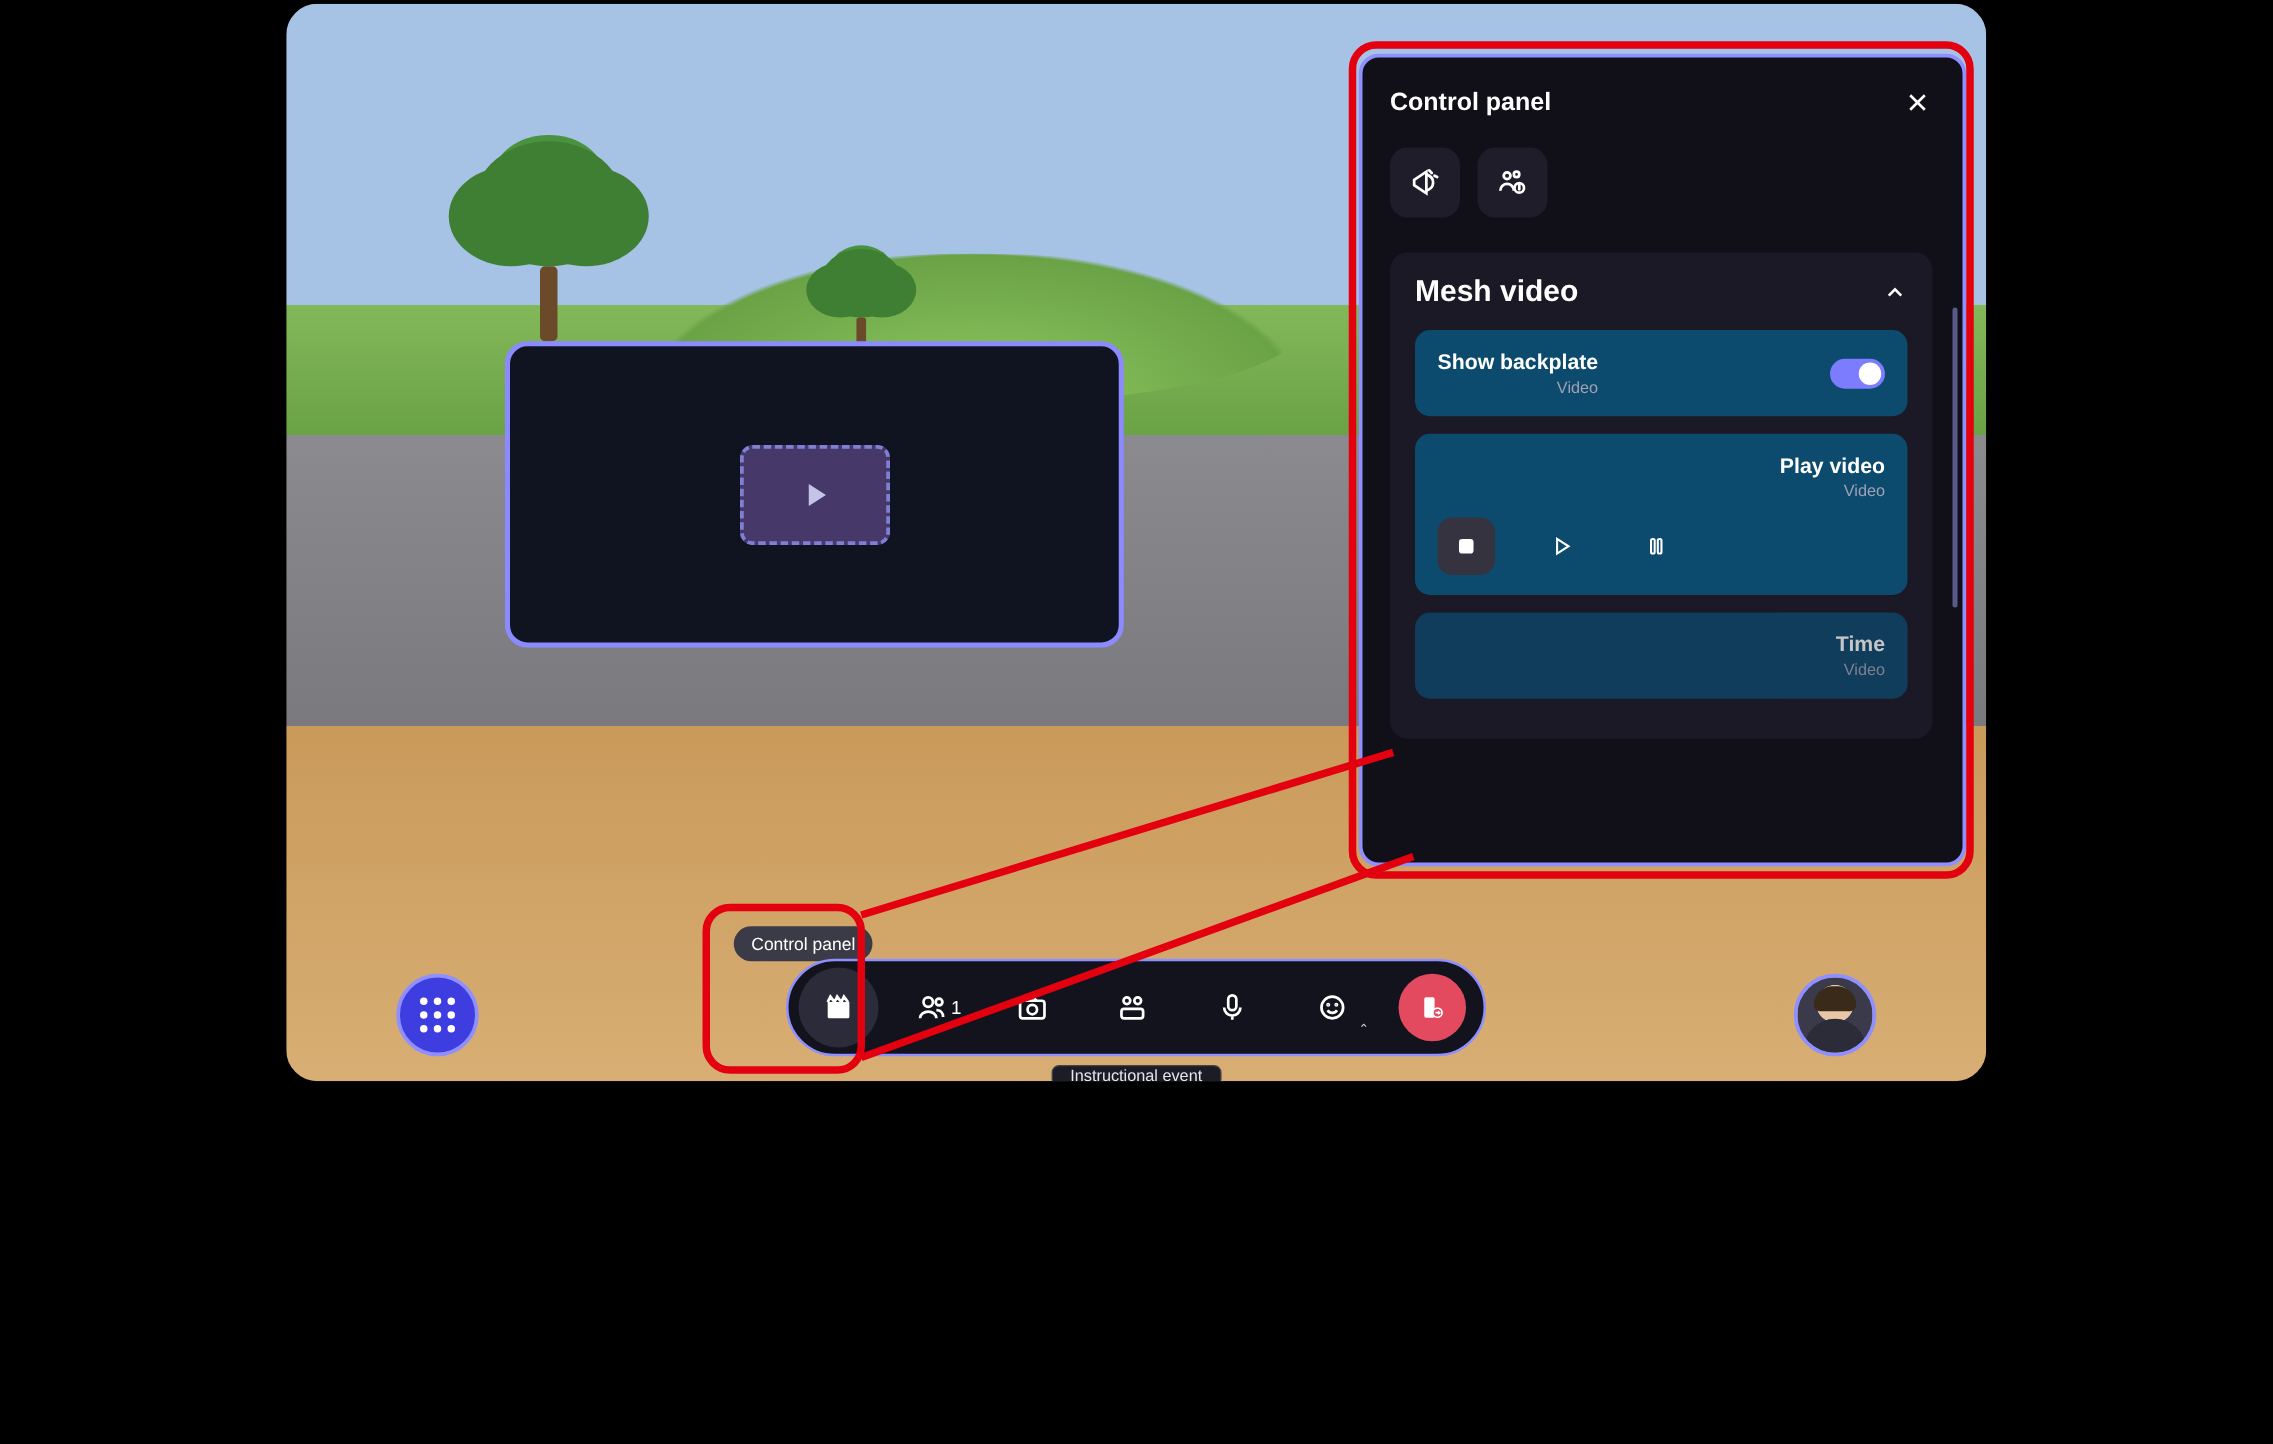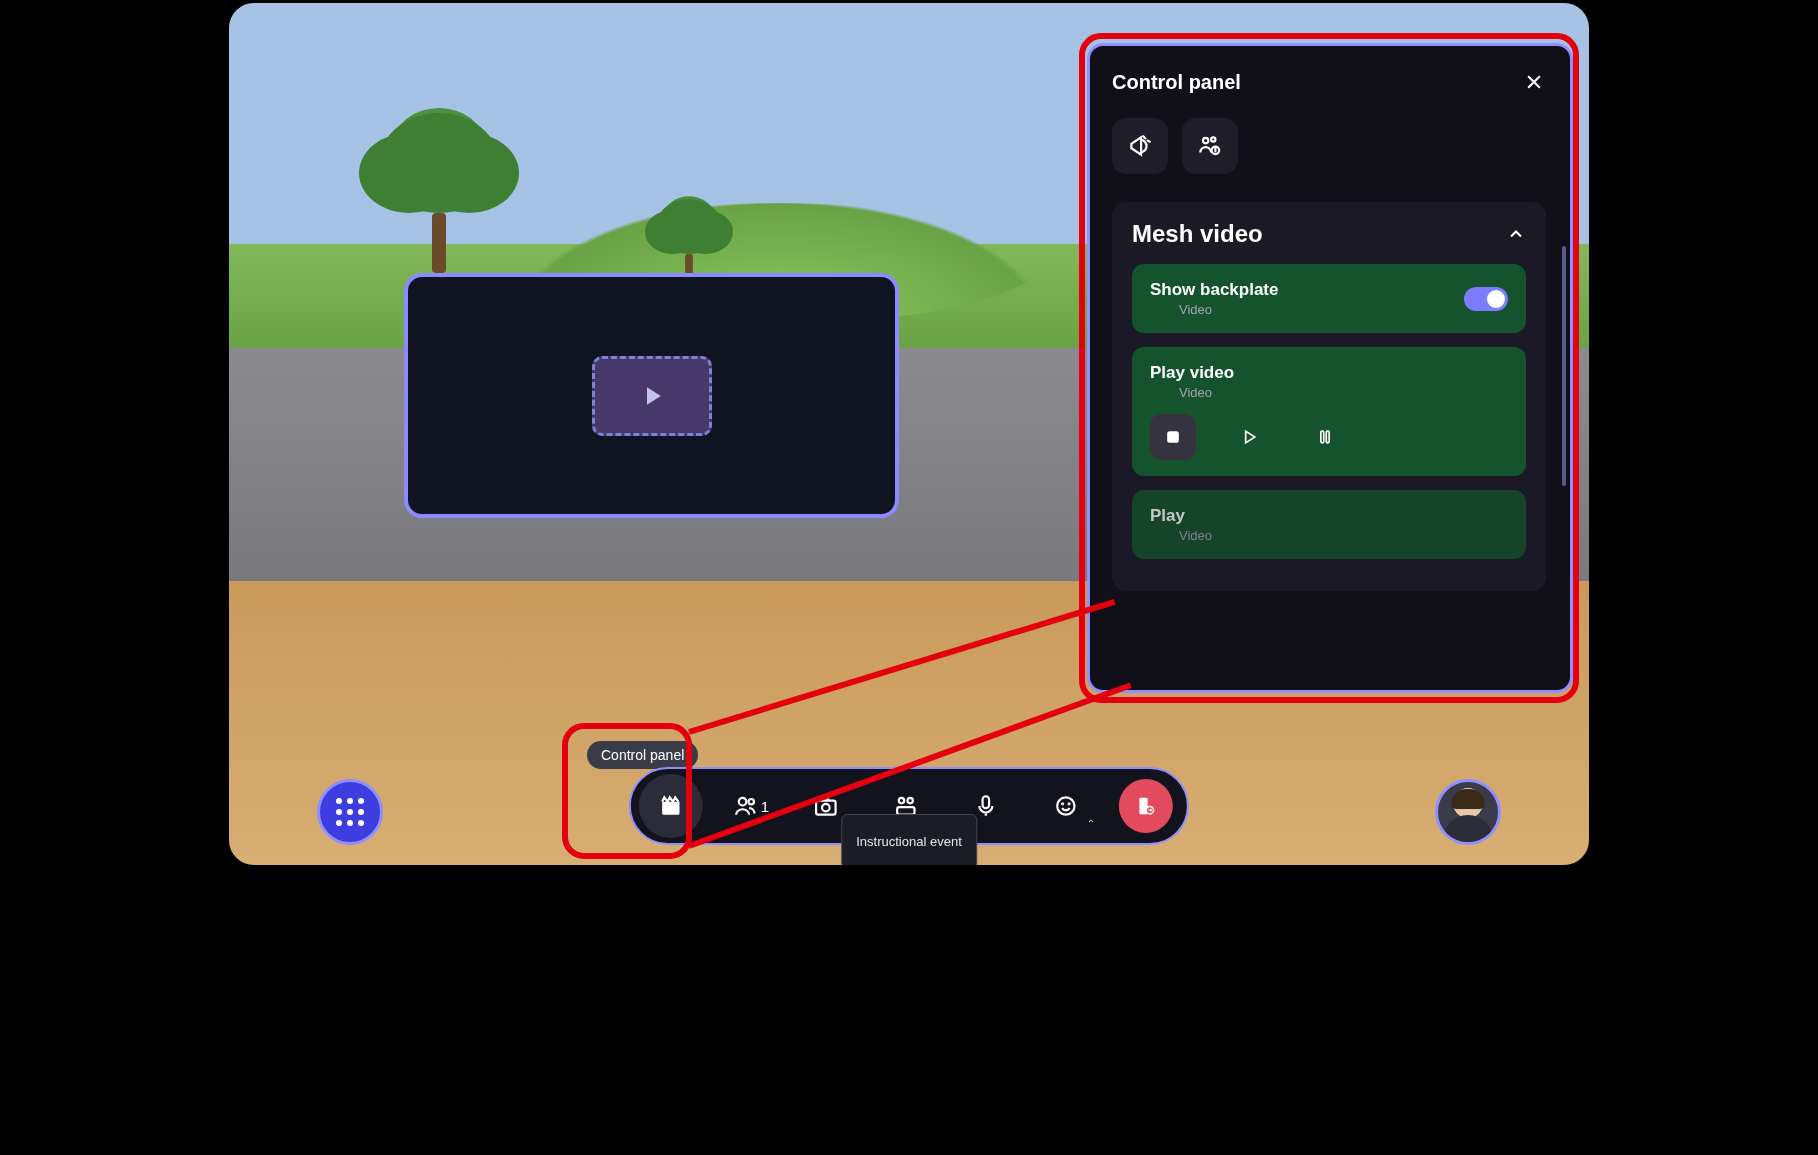--- a/index.html
+++ b/index.html
@@ -112,21 +112,21 @@
 
   .toolbar-tooltip {
     position:absolute; left:358px; bottom:96px;
     background:#3b3b48; color:#fff; font-size:14px;
     padding:6px 14px; border-radius:16px;
     white-space:nowrap;
   }
   .toolbar-caption {
     position:absolute; left:50%; bottom:-4px; transform:translateX(-50%);
     background:#1c1c26; color:#e6e6f0; font-size:13px;
-    padding:19px 14px; border:1px solid #444; border-radius:6px;
+    padding:0 14px; border:1px solid #444; border-radius:6px;
   }
 
   
   .callout-box {
     position:absolute; border:6px solid #e3000f; border-radius:22px;
     pointer-events:none;
   }
   .callout-small { left:333px; bottom:6px; width:130px; height:136px; }
   .callout-big   { right:10px; top:30px; width:500px; height:670px; }
   .callout-line {
@@ -162,21 +162,21 @@
   }
   .panel-icon-btn svg{ width:26px; height:26px; stroke:#fff; fill:none; stroke-width:2;}
   .section {
     background:#1a1925; border-radius:14px; padding:18px 20px;
     margin-right:14px;
   }
   .section-head { display:flex; justify-content:space-between; align-items:center; margin-bottom:16px; cursor:pointer;}
   .section-head h3 { font-size:24px; font-weight:600; }
   .chevron-up { width:20px; height:20px; }
   .card {
-    background:#14532d; border-radius:12px; padding:16px 18px; margin-bottom:14px;
+    background:#0c4a6e; border-radius:12px; padding:16px 18px; margin-bottom:14px;text-align:right;
   }
   .card .title { font-size:17px; font-weight:600; margin-bottom:2px; }
   .card .sub   { font-size:13px; color:#a2a2b4;margin-left:29px; }
   .card.toggle-row { display:flex; justify-content:space-between; align-items:center; }
   .toggle {
     width:44px; height:24px; background:#7c7cff; border-radius:14px;
     position:relative; cursor:pointer;
   }
   .toggle::after{
     content:""; position:absolute; right:3px; top:3px; width:18px; height:18px;
@@ -351,21 +351,21 @@
           <div class="pc-btn outline">
             <svg viewBox="0 0 24 24">
                 <rect x="7" y="5" width="3.5" height="14" rx="1.5"></rect>
                 <rect x="13.5" y="5" width="3.5" height="14" rx="1.5"></rect>
               </svg>
           </div>
         </div>
       </div>
 
       <div class="card fade">
-        <div class="title">Play</div>
+        <div class="title">Time</div>
         <div class="sub">Video</div>
       </div>
     </div>
   </div>
 
   <div class="callout-box callout-small"></div>
   <div class="callout-box callout-big"></div>
   <div class="callout-line" style="left:460px; top:726px; width:445px; transform:rotate(-17deg);"></div>
   <div class="callout-line" style="left:460px; top:840px; width:470px; transform:rotate(-20deg);"></div>
 

